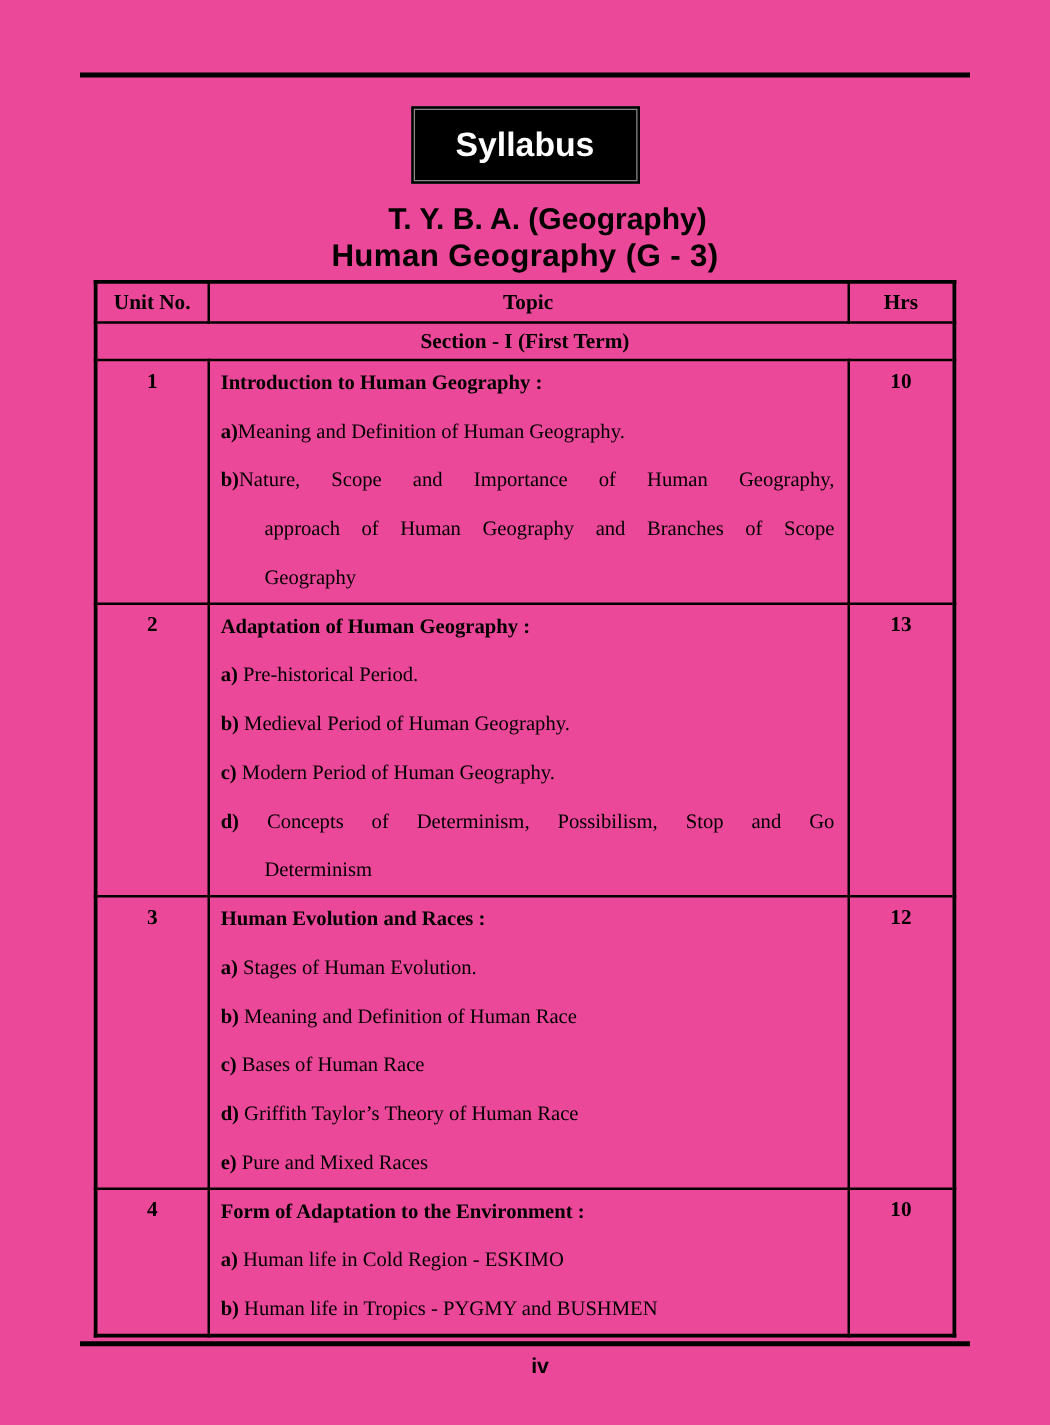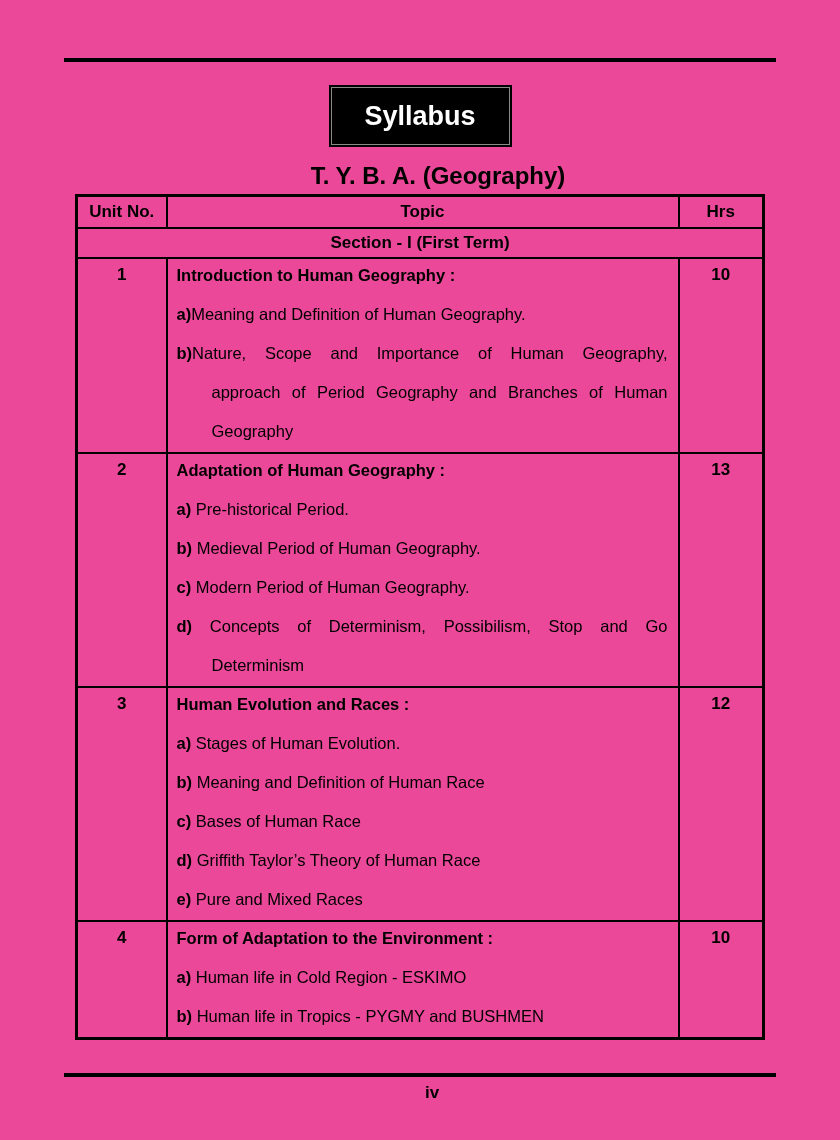--- a/index.html
+++ b/index.html
@@ -8,21 +8,21 @@
   .rule{position:absolute;left:64px;width:712px;height:4px;background:#000;}
   .rule-top{top:58px;}
   .rule-bottom{top:1073px;}
   .banner{margin:85px auto 0;width:183px;height:62px;background:#000;color:#fff;
           display:flex;align-items:center;justify-content:center;
           font-size:27px;font-weight:bold;
           box-shadow:inset 0 0 0 2px #000, inset 0 0 0 3px #8a8a8a;}
   .title1{text-align:center;font-weight:bold;font-size:24px;line-height:26px;margin-top:16px;padding-left:36px;}
   .title2{text-align:center;font-weight:bold;font-size:25px;line-height:27px;margin-top:3px;letter-spacing:.3px;}
   table.syl{border-collapse:collapse;table-layout:fixed;width:690px;margin:5px 0 12px 75px;
-            border:3px solid #000;}
+            border:3px solid #000;font-family:Liberation Serif, serif;}
   table.syl th,table.syl td{border:2px solid #000;}
   col.c-unit{width:90px;} col.c-hrs{width:85px;}
   th{font-size:17px;font-weight:bold;text-align:center;padding:5px 3px;}
   .section-cell{font-size:17px;font-weight:bold;text-align:center;padding:4px 14px;}
   .cell-no,.cell-hrs{font-size:17px;font-weight:bold;text-align:center;vertical-align:top;padding-top:6px;}
   .cell-topic{font-size:16.5px;vertical-align:top;padding:6px 10px 10px 9px;}
   .t-line{line-height:21px;min-height:21px;}
   .t-line + .t-line{margin-top:18px;}
   .t-title{font-weight:bold;}
   .stretch{text-align:justify;text-align-last:justify;}
@@ -35,20 +35,21 @@
 
 <div class="page">
 
   <div class="rule rule-top"></div>
 
   <div class="banner">
     <span>Syllabus</span>
   </div>
 
   <div class="title1">T. Y. B. A. (Geography)</div>
+  <div class="title2">Human Geography (G - 3)</div>
 
   <table class="syl">
     <colgroup>
         <col class="c-unit">
         <col>
         <col class="c-hrs">
       </colgroup>
     <thead>
       <tr>
         <th>Unit No.</th>
@@ -60,21 +61,21 @@
       <tr>
         <td colspan="3" class="section-cell">Section - I (First Term)</td>
       </tr>
 
     <tr>
           <td class="cell-no">1</td>
           <td class="cell-topic">
             <div class="t-line t-title">Introduction to Human Geography :</div>
             <div class="t-line"><b>a)</b>Meaning and Definition of Human Geography.</div>
             <div class="t-line stretch"><b>b)</b>Nature, Scope and Importance of Human Geography,</div>
-            <div class="t-line stretch cont">approach of Period Geography and Branches of Human</div>
+            <div class="t-line stretch cont">approach of Human Geography and Branches of Scope</div>
             <div class="t-line cont">Geography</div>
           </td>
           <td class="cell-hrs">10</td>
         </tr>
         <tr>
           <td class="cell-no">2</td>
           <td class="cell-topic">
             <div class="t-line t-title">Adaptation of Human Geography :</div>
             <div class="t-line"><b>a)</b> Pre-historical Period.</div>
             <div class="t-line"><b>b)</b> Medieval Period of Human Geography.</div>

